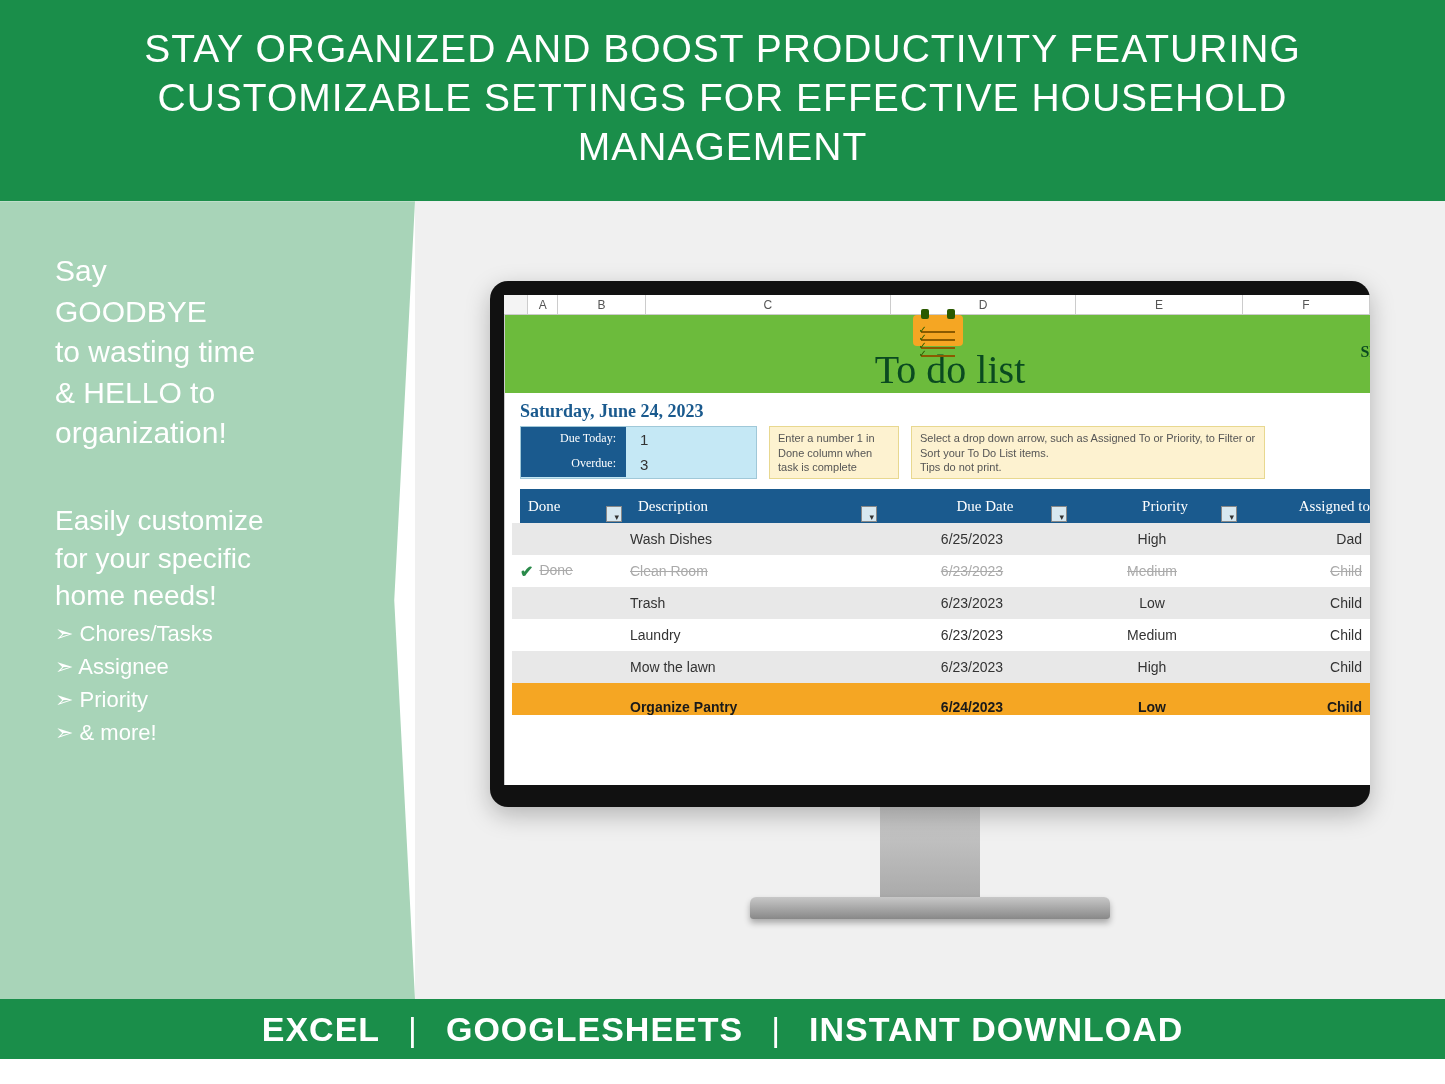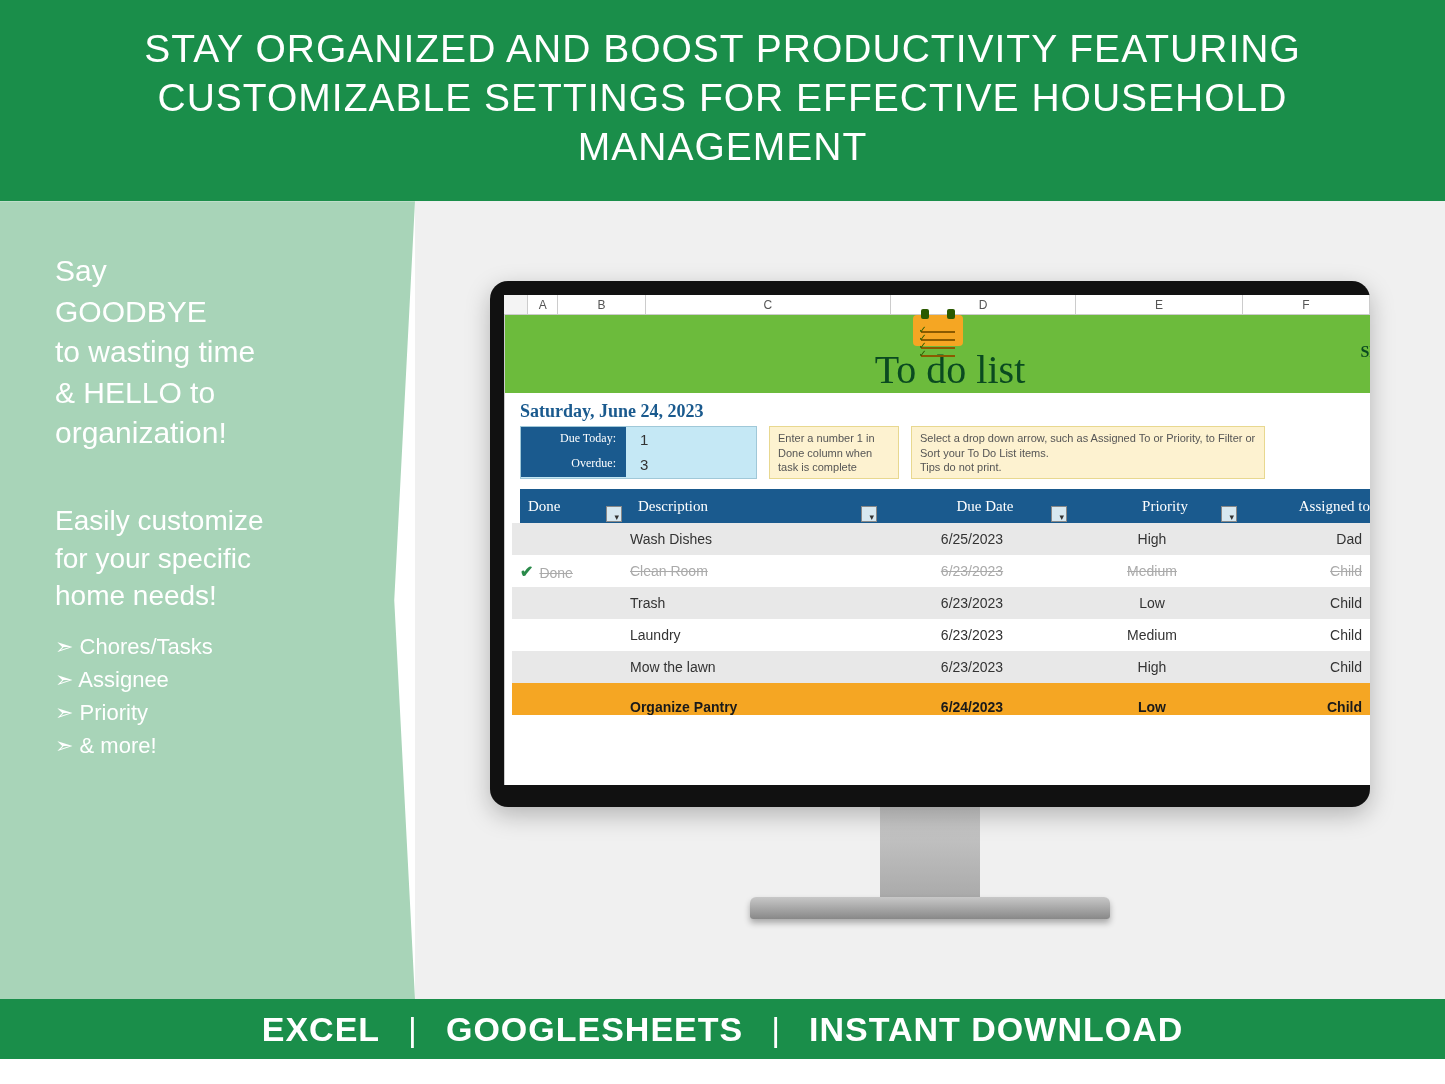--- a/index.html
+++ b/index.html
@@ -3,21 +3,21 @@
 <meta charset="utf-8">
 <style>
 * { margin: 0; padding: 0; box-sizing: border-box; }
 body { font-family: Arial, sans-serif; width: 1445px; height: 1084px; overflow: hidden; background: #fff; }
 
 .banner-top { background: #1a8e4a; color: #fff; text-align: center; padding: 25px 60px 30px; font-weight: 400; font-size: 39px; letter-spacing: 1px; line-height: 1.25; }
 
 .mid { display: flex; height: 798px; }
 .left-panel { width: 415px; background: #a8d4b8; color: #fff; padding: 50px 50px 50px 55px; position: relative; clip-path: polygon(0 0, 100% 0, 95% 50%, 100% 100%, 0 100%); }
 .left-panel .block1 { font-size: 30px; line-height: 1.35; font-weight: 400; margin-bottom: 48px; }
-.left-panel .block2 { font-size: 28px; line-height: 1.35; font-weight: 400; margin-bottom: 15px; }
+.left-panel .block2 { font-size: 28px; line-height: 1.35; font-weight: 400; margin-bottom: 2px; }
 .left-panel .bullets { font-size: 22px; line-height: 1.5; font-weight: 300; }
 .left-panel .bullets div::before { content: "➣ "; }
 
 .right-panel { flex: 1; background: #f0f0f0; position: relative; display: flex; align-items: center; justify-content: center; }
 .monitor { width: 880px; position: relative; }
 .screen-frame { background: #111; border-radius: 18px; padding: 14px 0 22px 14px; box-shadow: 0 8px 25px rgba(0,0,0,0.25); position: relative; }
 .screen-inner { background: #fff; height: 490px; overflow: hidden; position: relative; }
 .stand-neck { width: 100px; height: 90px; background: linear-gradient(#ccc,#aaa); margin: 0 auto; }
 .stand-base { width: 360px; height: 22px; background: linear-gradient(#c8c8c8,#888); margin: 0 auto; border-radius: 6px 6px 3px 3px; box-shadow: 0 4px 6px rgba(0,0,0,0.3); }
 
@@ -50,21 +50,21 @@
 .filter-icon { position: absolute; right: 8px; top: 8px; width: 16px; height: 16px; background: #d8e8f0; border: 1px solid #888; }
 .filter-icon::after { content: "▾"; font-size: 9px; color: #333; position: absolute; right: 2px; bottom: -1px; }
 
 .task-row { display: flex; height: 32px; align-items: center; margin-left: 7px; font-size: 14px; color: #333; }
 .task-row.alt { background: #e8e8e8; }
 .task-row.done-row { color: #aaa; }
 .task-row.done-row .strike { text-decoration: line-through; }
 .task-row.highlight { background: #f5a623; font-weight: 700; color: #1a1a1a; align-items: flex-end; }
 .check-icon { color: #2a8a4a; font-size: 16px; font-weight: bold; margin-right: 6px; }
 
-.c-done { width: 110px; padding-left: 8px; display: flex; align-items: flex-end; }
+.c-done { width: 110px; padding-left: 8px; display: flex; align-items: flex-start; }
 .c-desc { width: 255px; padding-left: 8px; }
 .c-date { width: 190px; text-align: center; }
 .c-prio { width: 170px; text-align: center; }
 .c-asgn { width: 135px; text-align: right; padding-right: 10px; }
 
 .banner-bottom { background: #1a8e4a; color: #fff; height: 60px; display: flex; align-items: center; justify-content: center; font-size: 34px; font-weight: 600; letter-spacing: 1px; }
 .banner-bottom .sep { margin: 0 28px; font-weight: 300; }
 </style>
 </head>
 <body>

